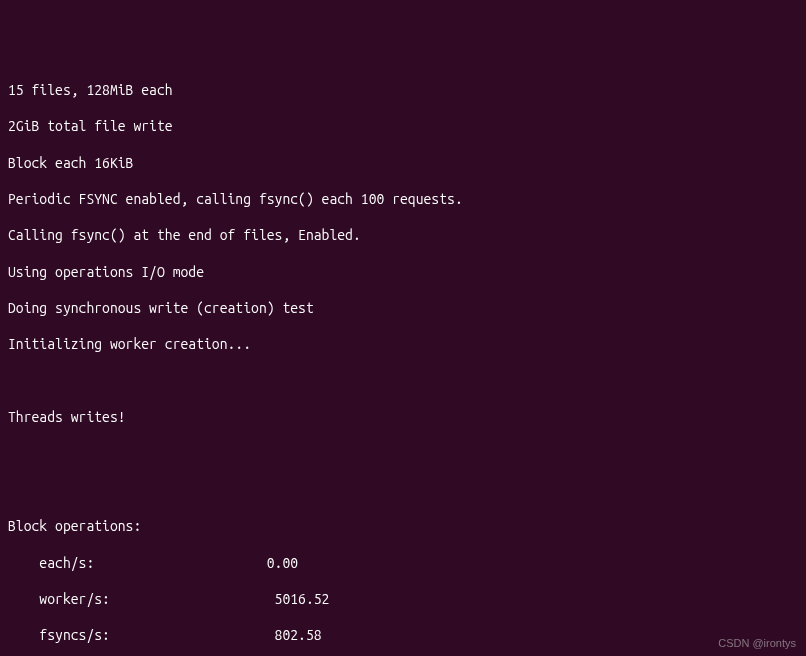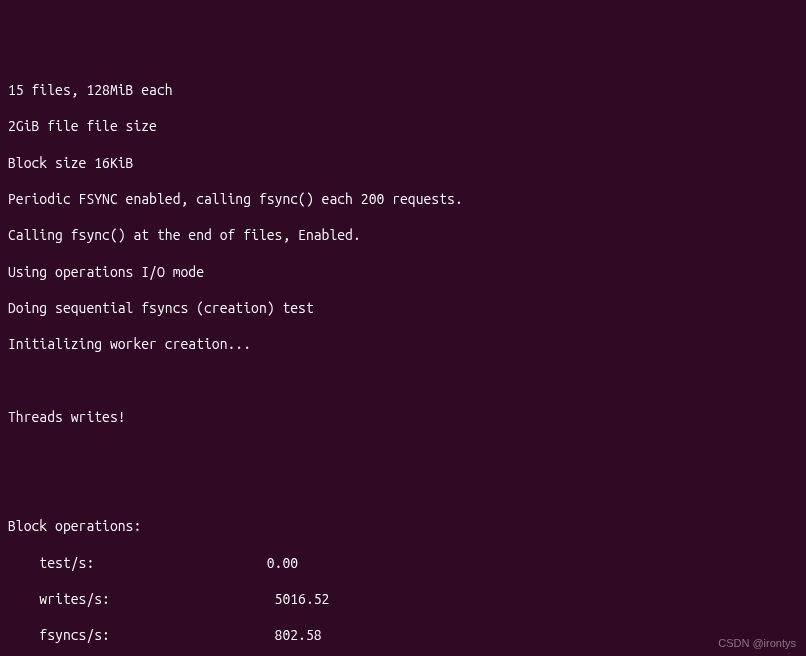--- a/index.html
+++ b/index.html
@@ -27,34 +27,34 @@
       white-space: normal;
       margin-left: 17px;
     }
   </style>
 </head>
 <body>
 
 
 
 <span class="line">15 files, 128MiB each</span>
-<span class="line">2GiB file file size</span>
-<span class="line">Block size 16KiB</span>
-<span class="line">Periodic FSYNC enabled, calling fsync() each 200 requests.</span>
+<span class="line">2GiB total file write</span>
+<span class="line">Block each 16KiB</span>
+<span class="line">Periodic FSYNC enabled, calling fsync() each 100 requests.</span>
 <span class="line">Calling fsync() at the end of files, Enabled.</span>
 <span class="line">Using operations I/O mode</span>
-<span class="line">Doing sequential fsyncs (creation) test</span>
+<span class="line">Doing synchronous write (creation) test</span>
 <span class="line">Initializing worker creation...</span>
 <span class="line"> </span>
 <span class="line">Threads writes!</span>
 <span class="line"> </span>
 <span class="line"> </span>
 <span class="line">Block operations:</span>
-<span class="line"><span>    test/s:                      </span><span>0.00</span></span>
-<span class="line"><span>    writes/s:                     </span><span>5016.52</span></span>
+<span class="line"><span>    each/s:                      </span><span>0.00</span></span>
+<span class="line"><span>    worker/s:                     </span><span>5016.52</span></span>
 <span class="line"><span>    fsyncs/s:                     </span><span>802.58</span></span>
 
 
 
 
 
 
 
 
 

